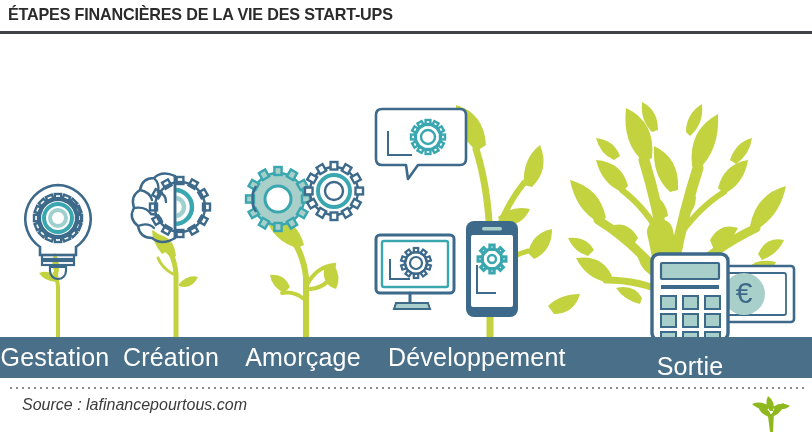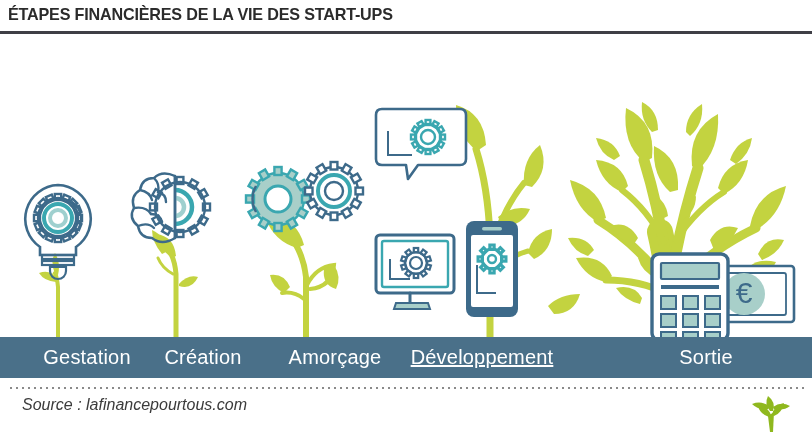--- a/index.html
+++ b/index.html
@@ -21,22 +21,22 @@
   }
   .title-rule{position:absolute;left:0;top:31px;width:812px;height:3px;background:#3f3f46;}
 
   
   .canvas{position:absolute;left:0;top:34px;width:812px;height:303px;background:#fff;overflow:hidden;}
 
   
   .label-band{position:absolute;left:0;top:337px;width:812px;height:41px;background:#4a7089;}
   .stage-label{
     position:absolute;top:0;height:41px;line-height:41px;
-    color:#ffffff;font-size:20px;font-weight:400;white-space:nowrap;
-    text-align:center;letter-spacing:0.2px;padding-left:32px;
+    color:#ffffff;font-size:25px;font-weight:400;white-space:nowrap;
+    text-align:center;letter-spacing:0.2px;
   }
 
   
   .footer{position:absolute;left:0;top:378px;width:812px;height:57px;background:#fff;}
   .footer-dots{
     position:absolute;left:8px;top:9px;width:796px;height:2px;
     background-image:radial-gradient(circle,#8a8a8a 1px,transparent 1px);
     background-size:6px 2px;background-repeat:repeat-x;
   }
   .source-text{
@@ -357,22 +357,22 @@
         </g>
       </svg>
     </div>
 
   </div>
 
   <div class="label-band">
     <div class="stage-label" style="left:0px;width:110px;">Gestation</div>
     <div class="stage-label" style="left:236px;width:134px;">Amorçage</div>
     <div class="stage-label" style="left:112px;width:118px;">Création</div>
-    <div class="stage-label" style="left:364px;width:172px;text-decoration:underline;">Développement</div>
-    <div class="stage-label" style="left:604px;width:140px;">Sortie</div>
+    <div class="stage-label" style="left:388px;width:172px;">Développement</div>
+    <div class="stage-label" style="left:620px;width:140px;margin-top:9px;">Sortie</div>
   </div>
 
   <div class="footer">
     <div class="footer-dots"></div>
     <div class="source-text">Source : lafinancepourtous.com</div>
     <div class="logo">
       <svg width="46" height="36" viewBox="0 0 46 36">
         <g fill="#8fb81e">
           <path d="M22 36 L20 20 L26 16 L25 36 Z"></path>
           <path d="M21 21 Q12 18 10 10 Q20 10 23 19 Z"></path>

